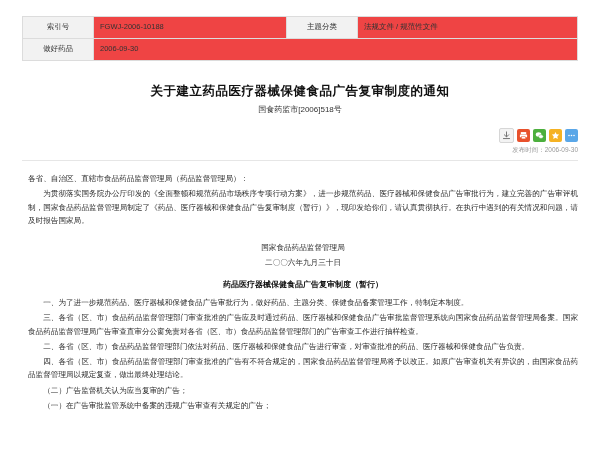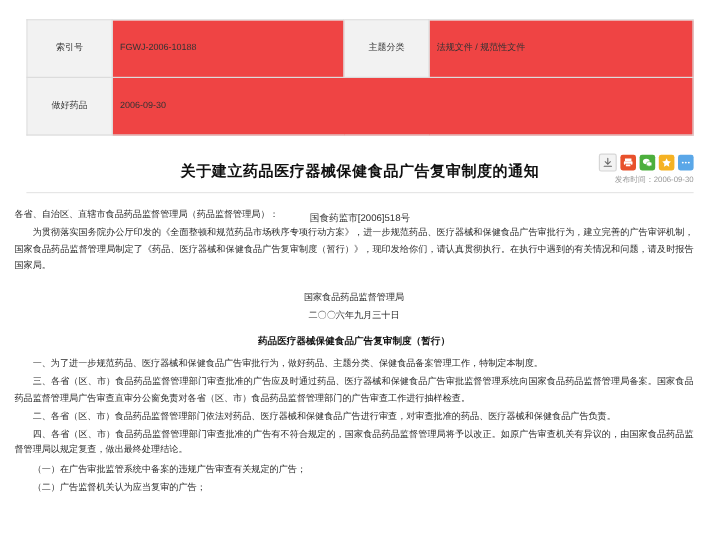--- a/index.html
+++ b/index.html
@@ -26,21 +26,21 @@
   
   table.meta {
     width: 100%;
     border-collapse: collapse;
     table-layout: fixed;
     margin-top: 6px;
   }
   table.meta td {
     border: 1px solid #dcdcdc;
     font-size: 7.5px;
-    padding: 18px 6px;
+    padding: 5px 6px;
     line-height: 1.4;
     vertical-align: middle;
     height: 11px;
   }
   td.lbl {
     background: #f2f2f2;
     text-align: center;
     color: #333;
     width: 58px;
   }
@@ -60,21 +60,21 @@
     font-size: 12.5px;
     font-weight: bold;
     color: #111;
     margin-top: 22px;
     letter-spacing: 0.5px;
   }
   .docnum {
     text-align: center;
     font-size: 8px;
     color: #333;
-    margin-top: 24px;
+    margin-top: 4px;
   }
 
   
   .toolbar {
     position: absolute;
     right: 22px;
     top: 128px;
     display: flex;
     align-items: center;
     gap: 3px;
@@ -110,21 +110,21 @@
     position: absolute;
     left: 22px;
     right: 22px;
     top: 160px;
     border-top: 1px solid #e6e6e6;
   }
 
   
   .body {
     position: absolute;
-    left: 12px;
+    left: 28px;
     right: 22px;
     top: 172px;
     font-size: 7.6px;
     line-height: 1.75;
     color: #2b2b2b;
     text-align: justify;
   }
   .body p {
     margin: 0 0 2px 0;
   }
@@ -210,17 +210,17 @@
     <div class="spacer"></div>
     <div class="sign">
       <p>国家食品药品监督管理局</p>
       <p>二〇〇六年九月三十日</p>
     </div>
     <div class="sub-title">药品医疗器械保健食品广告复审制度（暂行）</div>
     <p class="p-indent">一、为了进一步规范药品、医疗器械和保健食品广告审批行为，做好药品、主题分类、保健食品备案管理工作，特制定本制度。</p>
     <p class="p-indent">三、各省（区、市）食品药品监督管理部门审查批准的广告应及时通过药品、医疗器械和保健食品广告审批监督管理系统向国家食品药品监督管理局备案。国家食品药品监督管理局广告审查直审分公窗免责对各省（区、市）食品药品监督管理部门的广告审查工作进行抽样检查。</p>
     <p class="p-indent">二、各省（区、市）食品药品监督管理部门依法对药品、医疗器械和保健食品广告进行审查，对审查批准的药品、医疗器械和保健食品广告负责。</p>
     <p class="p-indent">四、各省（区、市）食品药品监督管理部门审查批准的广告有不符合规定的，国家食品药品监督管理局将予以改正。如原广告审查机关有异议的，由国家食品药品监督管理局以规定复查，做出最终处理结论。</p>
+    <p class="p-indent">（二）广告监督机关认为应当复审的广告；</p>
     <p class="p-indent">（一）在广告审批监管系统中备案的违规广告审查有关规定的广告；</p>
-    <p class="p-indent">（二）广告监督机关认为应当复审的广告；</p>
   </div>
 
 </div>
 
 </body></html>

